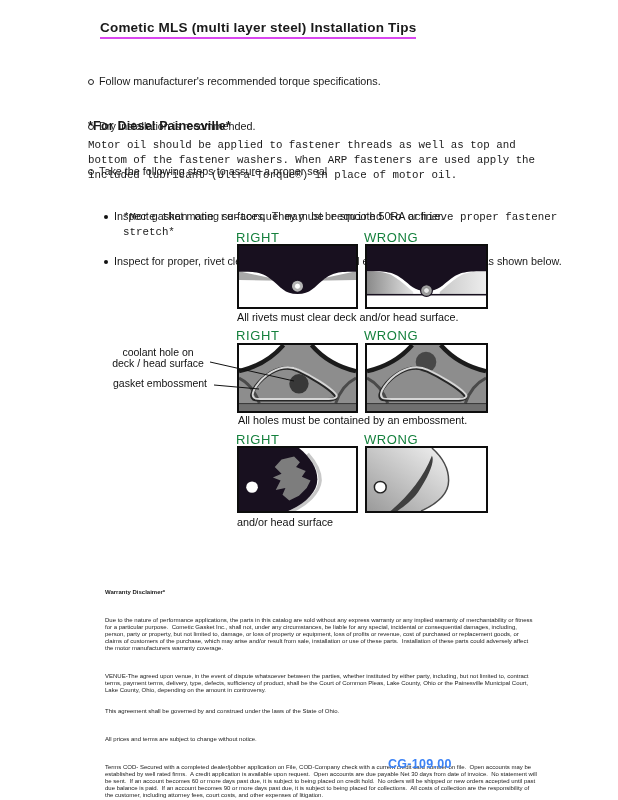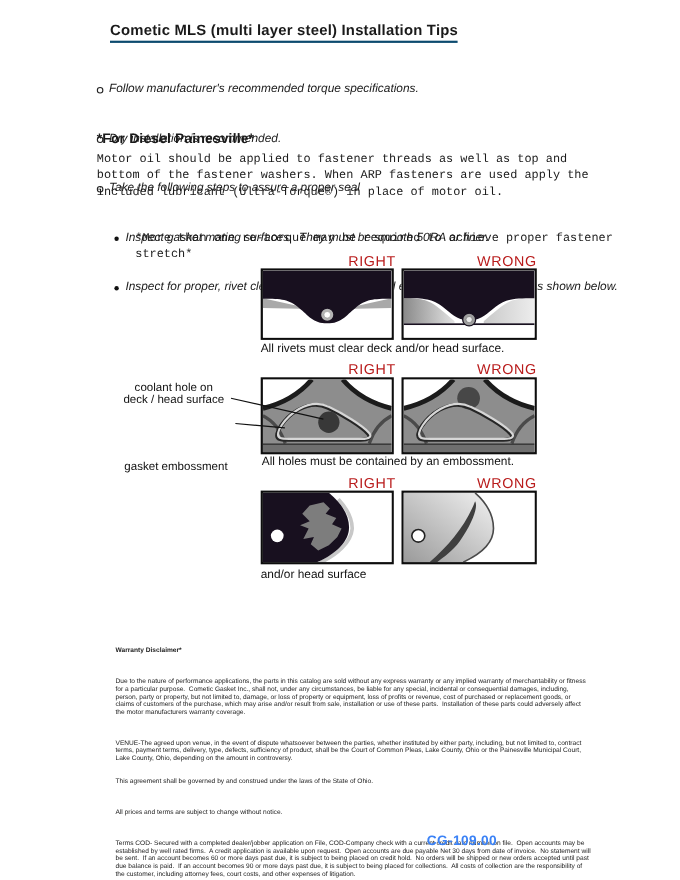--- a/index.html
+++ b/index.html
@@ -4,54 +4,54 @@
 <style>
   html,body{margin:0;padding:0;background:#ffffff;}
   #page{
     position:relative;width:618px;height:800px;background:#ffffff;overflow:hidden;
     font-family:"Liberation Sans","DejaVu Sans",sans-serif;color:#1a1a1a;
   }
   .abs{position:absolute;}
   
   .title{
     left:100px;top:20px;font-size:13.5px;font-weight:bold;letter-spacing:.2px;
-    border-bottom:2px solid #0c4a6e;padding-bottom:2px;display:inline-block;white-space:nowrap;
-  }
-  
-  .bullets{left:88px;top:44px;width:495px;font-size:10.8px;line-height:15px;white-space:pre-wrap;font-style:italic;}
+    border-bottom:2px solid #d946ef;padding-bottom:2px;display:inline-block;white-space:nowrap;
+  }
+  
+  .bullets{left:88px;top:44px;width:495px;font-size:10.8px;line-height:15px;white-space:pre-wrap;}
   .b-row{position:relative;padding-left:11px;}
   .b-row .ring{
     position:absolute;left:0;top:4.5px;width:4px;height:4px;border:1px solid #222;border-radius:50%;
   }
   .b-sub{position:relative;padding-left:26px;}
   .b-sub .dot{
     position:absolute;left:16px;top:5.5px;width:4px;height:4px;background:#111;border-radius:50%;
   }
   .diesel-h{left:88px;top:119px;font-size:12.5px;font-weight:bold;letter-spacing:.2px;}
   .para{left:88px;width:458px;font-size:10.8px;line-height:15px;white-space:pre-wrap;font-family:Liberation Mono, monospace;}
   .p1{top:138px;} .p2{top:169px;} .p3{top:210px;margin-left:35px;}
   
-  .rw{font-size:13px;letter-spacing:.6px;color:#b91c1c;text-align:right;width:124px;}
+  .rw{font-size:13px;letter-spacing:.6px;color:#15803d;text-align:left;width:124px;}
   .rw.r1{left:236px;top:230px;} .rw.w1{left:364px;top:230px;}
   .rw.r2{left:236px;top:328px;} .rw.w2{left:364px;top:328px;}
   .rw.r3{left:236px;top:432px;} .rw.w3{left:364px;top:432px;}
   .dbox{border:2px solid #0d0d0d;background:#fff;}
   .dbox svg{display:block;}
   .box1a{left:237px;top:244px;width:117px;height:61px;}
   .box1b{left:365px;top:244px;width:119px;height:61px;}
   .box2a{left:237px;top:343px;width:117px;height:66px;}
   .box2b{left:365px;top:343px;width:119px;height:66px;}
   .box3a{left:237px;top:446px;width:117px;height:63px;}
   .box3b{left:365px;top:446px;width:119px;height:63px;}
   .caption{font-size:10.8px;line-height:11.5px;color:#111;}
   .cap1{left:237px;top:312px;} .cap2{left:238px;top:415px;} .cap3{left:237px;top:517px;width:230px;}
   
   .anno{font-size:10.5px;line-height:11px;text-align:center;color:#111;}
   .anno1{left:108px;top:347px;width:100px;}
-  .anno2{left:108px;top:378px;width:104px;margin-top:41px;}
+  .anno2{left:108px;top:378px;width:104px;}
   .leader{left:205px;top:355px;width:100px;height:45px;z-index:5;}
   
   .fineprint{left:105px;top:575px;width:432px;font-size:6px;line-height:7px;color:#222;white-space:pre-wrap;}
   .fineprint .fp-h{font-weight:bold;margin-bottom:7px;}
   .fineprint p{margin:0 0 7px 0;}
   .fineprint .tight{margin:0;}
   .fineprint .gap{margin:0 0 7px 0;}
   .footer-code{left:388px;top:757px;font-size:12.5px;letter-spacing:.3px;color:#3b82f6;font-weight:bold;}
 </style>
 </head>

